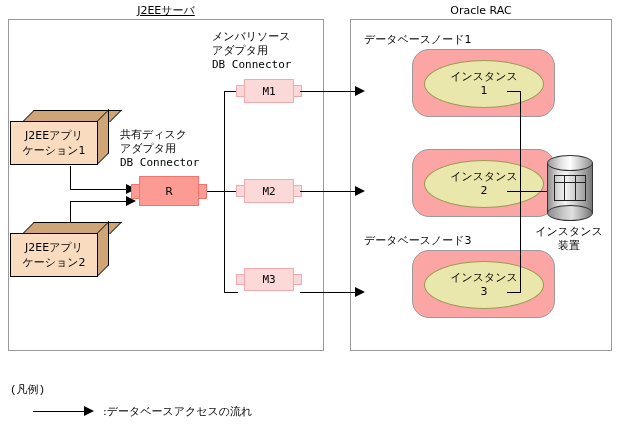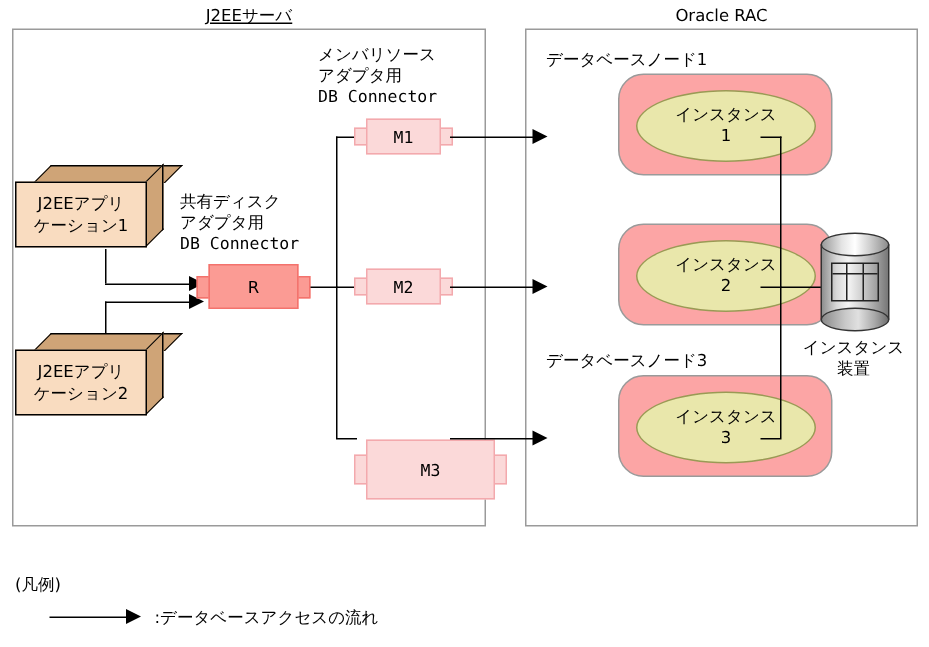--- a/index.html
+++ b/index.html
@@ -287,21 +287,21 @@
   <div class="arrowhead" style="left:355px; top:86px;"></div>
 
   <div class="connector conn-m" style="left:236px; top:179px; width:66px; height:24px;">
     <div class="tab left"></div>
     <div class="tab right"></div>
     <div class="body mono">M2</div>
   </div>
   <div class="hline" style="left:300px; top:191px; width:62px;"></div>
   <div class="arrowhead" style="left:355px; top:186px;"></div>
 
-  <div class="connector conn-m" style="left:236px; top:293px; width:66px; height:40px;padding-left:36px;">
+  <div class="connector conn-m" style="left:236px; top:268px; width:66px; height:23px;">
     <div class="tab left"></div>
     <div class="tab right"></div>
     <div class="body mono">M3</div>
   </div>
   <div class="hline" style="left:300px; top:292px; width:62px;"></div>
   <div class="arrowhead" style="left:355px; top:287px;"></div>
 
   <div class="node-label" style="left:364px; top:33px;">データベースノード1</div>
   <div class="node-box" style="left:364px; top:49px; width:143px; height:68px;">
     <div class="instance" style="left:11px; top:10px; width:120px; height:48px;">
@@ -337,18 +337,18 @@
     <div class="cyl-top"></div>
     <div class="cyl-grid">
       <i style="left:9px; top:0; width:1px; height:24px;"></i>
       <i style="left:20px; top:0; width:1px; height:24px;"></i>
       <i style="left:0; top:6px; width:30px; height:1px;"></i>
     </div>
   </div>
   <div class="label center" style="left:519px; top:225px; width:100px;">インスタンス</div>
   <div class="label center" style="left:519px; top:239px; width:100px;">装置</div>
 
-  <div class="legend-title" style="left:10px; top:382px;">(凡例)</div>
+  <div class="legend-title" style="left:10px; top:382px;font-family:Liberation Mono, monospace;">(凡例)</div>
   <div class="hline" style="left:33px; top:411px; width:58px;"></div>
   <div class="arrowhead" style="left:84px; top:406px;"></div>
   <div class="legend-text" style="left:103px; top:404px;">:データベースアクセスの流れ</div>
 
 </div>
 
 </body></html>

